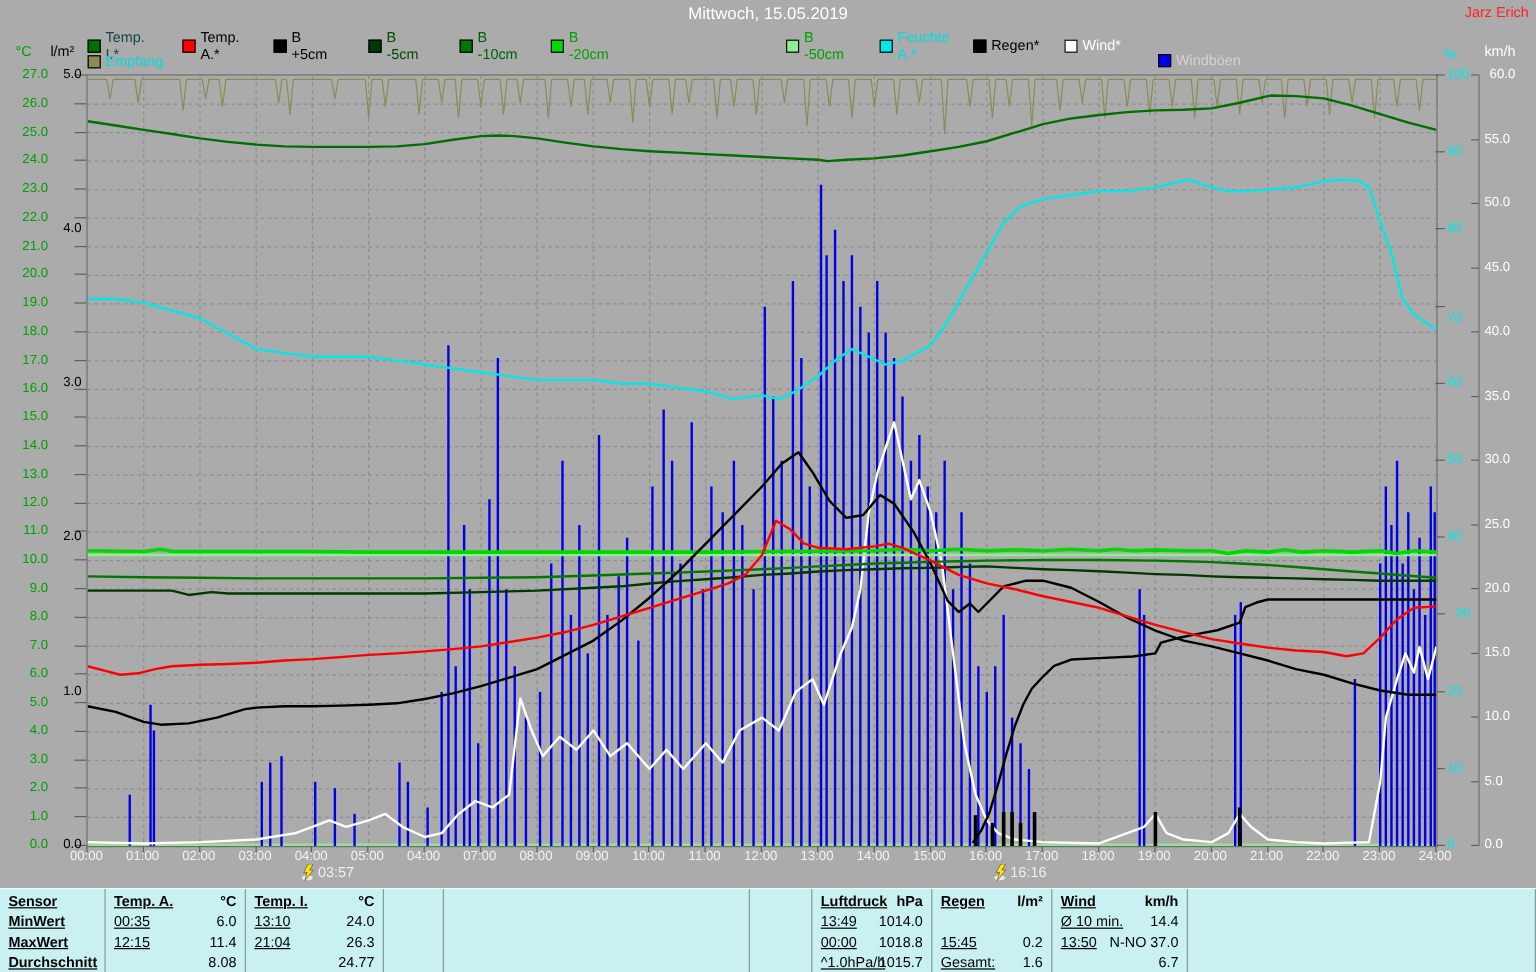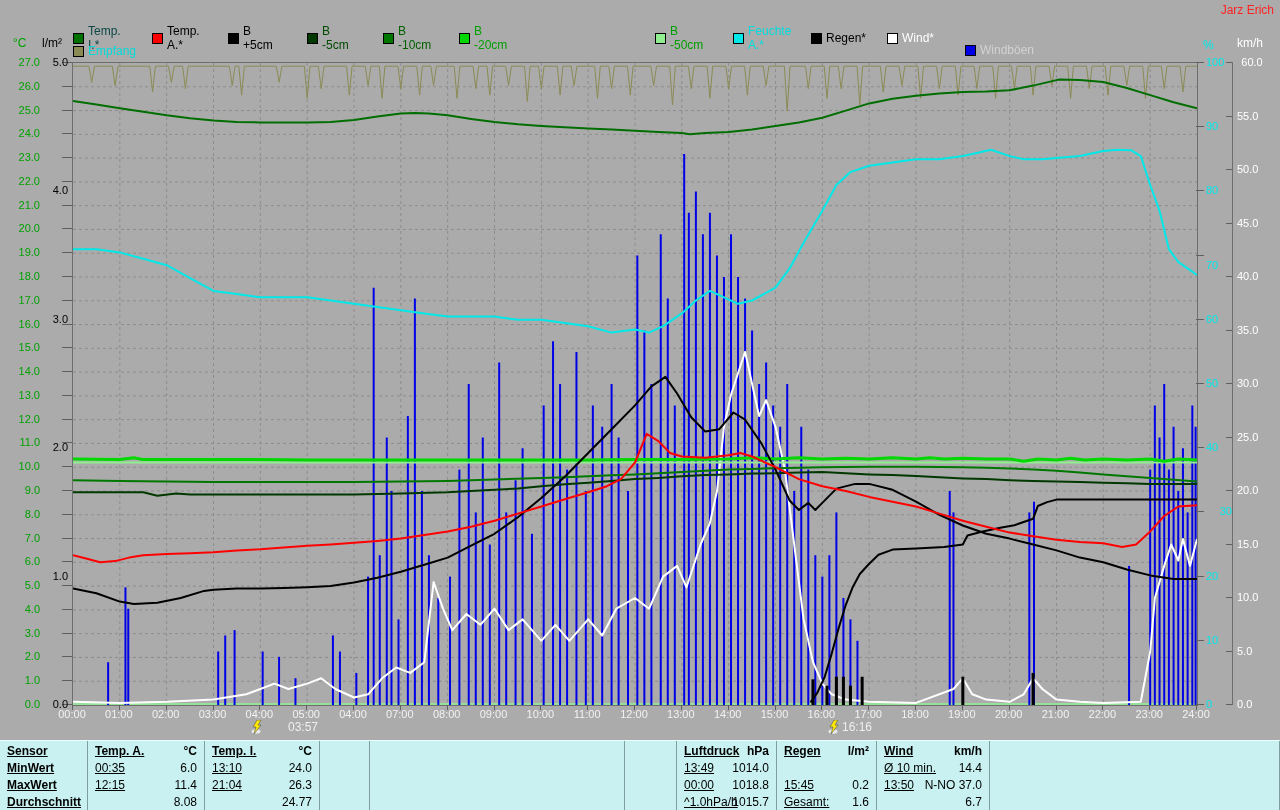--- a/index.html
+++ b/index.html
@@ -20,20 +20,21 @@
   .fcol{position:absolute;top:0;height:70px;border-right:1px solid #7E9E9E;}
   .fcell{position:absolute;left:0;width:100%;height:17px;font-size:12px;line-height:17px;color:#000;}
   .fl{position:absolute;left:7px;text-decoration:underline;}
   .fr{position:absolute;right:7px;}
   .fbold{font-weight:bold;}
 </style>
 </head>
 <body>
 
 <div id="page">
+  <div class="abs" id="title">Mittwoch, 15.05.2019</div>
   <div class="abs" id="watermark">Jarz Erich</div>
 
   <div class="abs unit" style="left:13px;top:36px;color:#00A000;">°C</div>
   <div class="abs unit" style="left:42px;top:36px;color:#000;">l/m²</div>
   <div class="abs unit" style="left:1203px;top:38px;color:#00E8E8;">%</div>
   <div class="abs unit" style="left:1237px;top:36px;color:#FFF;">km/h</div>
 
   <div class="abs" id="legend">
       <div class="legend-item" style="left: 73px; top: 32px;">
         <span class="swatch" style="background: rgb(0, 112, 0);"></span>
@@ -320,21 +321,21 @@
       <div class="tick-label" style="left: 44px; top: 313.8px; color: rgb(0, 0, 0); width: 24px; text-align: right;">3.0</div>
       <div class="tick-label" style="left: 44px; top: 185.4px; color: rgb(0, 0, 0); width: 24px; text-align: right;">4.0</div>
       <div class="tick-label" style="left: 44px; top: 57px; color: rgb(0, 0, 0); width: 24px; text-align: right;">5.0</div>
       <div class="tick-mark" style="left: 1196px; top: 704px; width: 8px; height: 1px;"></div>
       <div class="tick-label" style="left: 1206px; top: 699px; color: rgb(0, 232, 232); width: 26px; text-align: left;">0</div>
       <div class="tick-mark" style="left: 1196px; top: 639.8px; width: 8px; height: 1px;"></div>
       <div class="tick-label" style="left: 1206px; top: 634.8px; color: rgb(0, 232, 232); width: 26px; text-align: left;">10</div>
       <div class="tick-mark" style="left: 1196px; top: 575.6px; width: 8px; height: 1px;"></div>
       <div class="tick-label" style="left: 1206px; top: 570.6px; color: rgb(0, 232, 232); width: 26px; text-align: left;">20</div>
       <div class="tick-mark" style="left: 1196px; top: 511.4px; width: 8px; height: 1px;"></div>
-      <div class="tick-label" style="left: 1206px; top: 506.4px; color: rgb(0, 232, 232); width: 26px; text-align: right;">30</div>
+      <div class="tick-label" style="left: 1206px; top: 506.4px; color: rgb(0, 232, 232); width: 26px; text-align: center;">30</div>
       <div class="tick-mark" style="left: 1196px; top: 447.2px; width: 8px; height: 1px;"></div>
       <div class="tick-label" style="left: 1206px; top: 442.2px; color: rgb(0, 232, 232); width: 26px; text-align: left;">40</div>
       <div class="tick-mark" style="left: 1196px; top: 383px; width: 8px; height: 1px;"></div>
       <div class="tick-label" style="left: 1206px; top: 378px; color: rgb(0, 232, 232); width: 26px; text-align: left;">50</div>
       <div class="tick-mark" style="left: 1196px; top: 318.8px; width: 8px; height: 1px;"></div>
       <div class="tick-label" style="left: 1206px; top: 313.8px; color: rgb(0, 232, 232); width: 26px; text-align: left;">60</div>
       <div class="tick-mark" style="left: 1196px; top: 254.6px; width: 8px; height: 1px;"></div>
       <div class="tick-label" style="left: 1206px; top: 249.6px; color: rgb(0, 232, 232); width: 26px; text-align: left; margin-top: 10px;">70</div>
       <div class="tick-mark" style="left: 1196px; top: 190.4px; width: 8px; height: 1px;"></div>
       <div class="tick-label" style="left: 1206px; top: 185.4px; color: rgb(0, 232, 232); width: 26px; text-align: left;">80</div>
@@ -413,21 +414,21 @@
       <div class="tick-mark" style="left: 1055.5px; top: 705px; width: 1px; height: 5px;"></div>
       <div class="x-label" style="left: 1034.5px; top: 708px;">21:00</div>
       <div class="tick-mark" style="left: 1102.33px; top: 705px; width: 1px; height: 5px;"></div>
       <div class="x-label" style="left: 1081.33px; top: 708px;">22:00</div>
       <div class="tick-mark" style="left: 1149.17px; top: 705px; width: 1px; height: 5px;"></div>
       <div class="x-label" style="left: 1128.17px; top: 708px;">23:00</div>
       <div class="tick-mark" style="left: 1196px; top: 705px; width: 1px; height: 5px;"></div>
       <div class="x-label" style="left: 1175px; top: 708px;">24:00</div>
     </div>
   <div class="abs" id="marker-layer">
-      <div class="marker" style="left: 250.992px; top: 720px; gap: 23px;">
+      <div class="marker" style="left: 250.992px; top: 720px;">
         <svg width="13" height="14" viewBox="0 0 13 14">
           <ellipse cx="5" cy="11.5" rx="4.5" ry="2.2" fill="#E8E8E8"></ellipse>
           <polygon points="6,0 10,0 7,5 10,5 3,14 5,7 2,7" fill="#FFE800" stroke="#555" stroke-width="0.6"></polygon>
         </svg>
         <span style="margin-left: 1px;">03:57</span>
       </div>
       <div class="marker" style="left: 827.978px; top: 720px;">
         <svg width="13" height="14" viewBox="0 0 13 14">
           <ellipse cx="5" cy="11.5" rx="4.5" ry="2.2" fill="#E8E8E8"></ellipse>
           <polygon points="6,0 10,0 7,5 10,5 3,14 5,7 2,7" fill="#FFE800" stroke="#555" stroke-width="0.6"></polygon>

